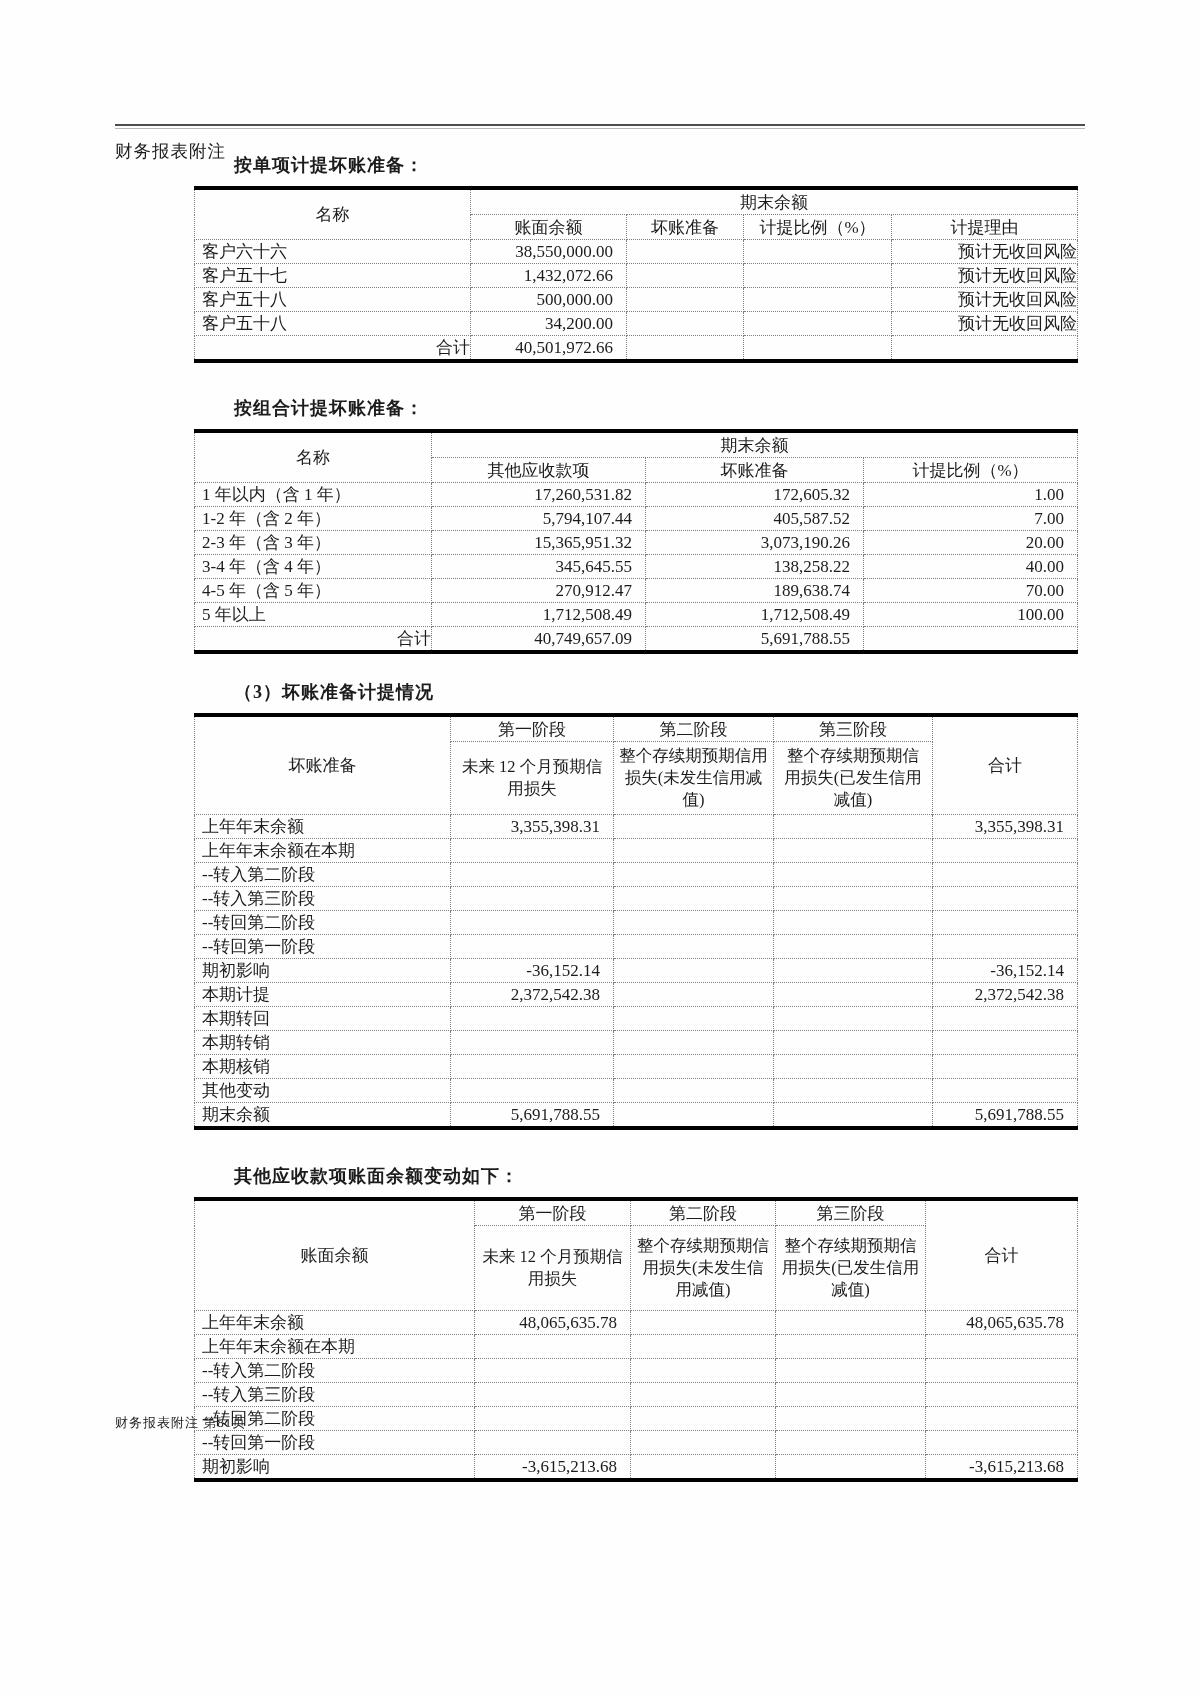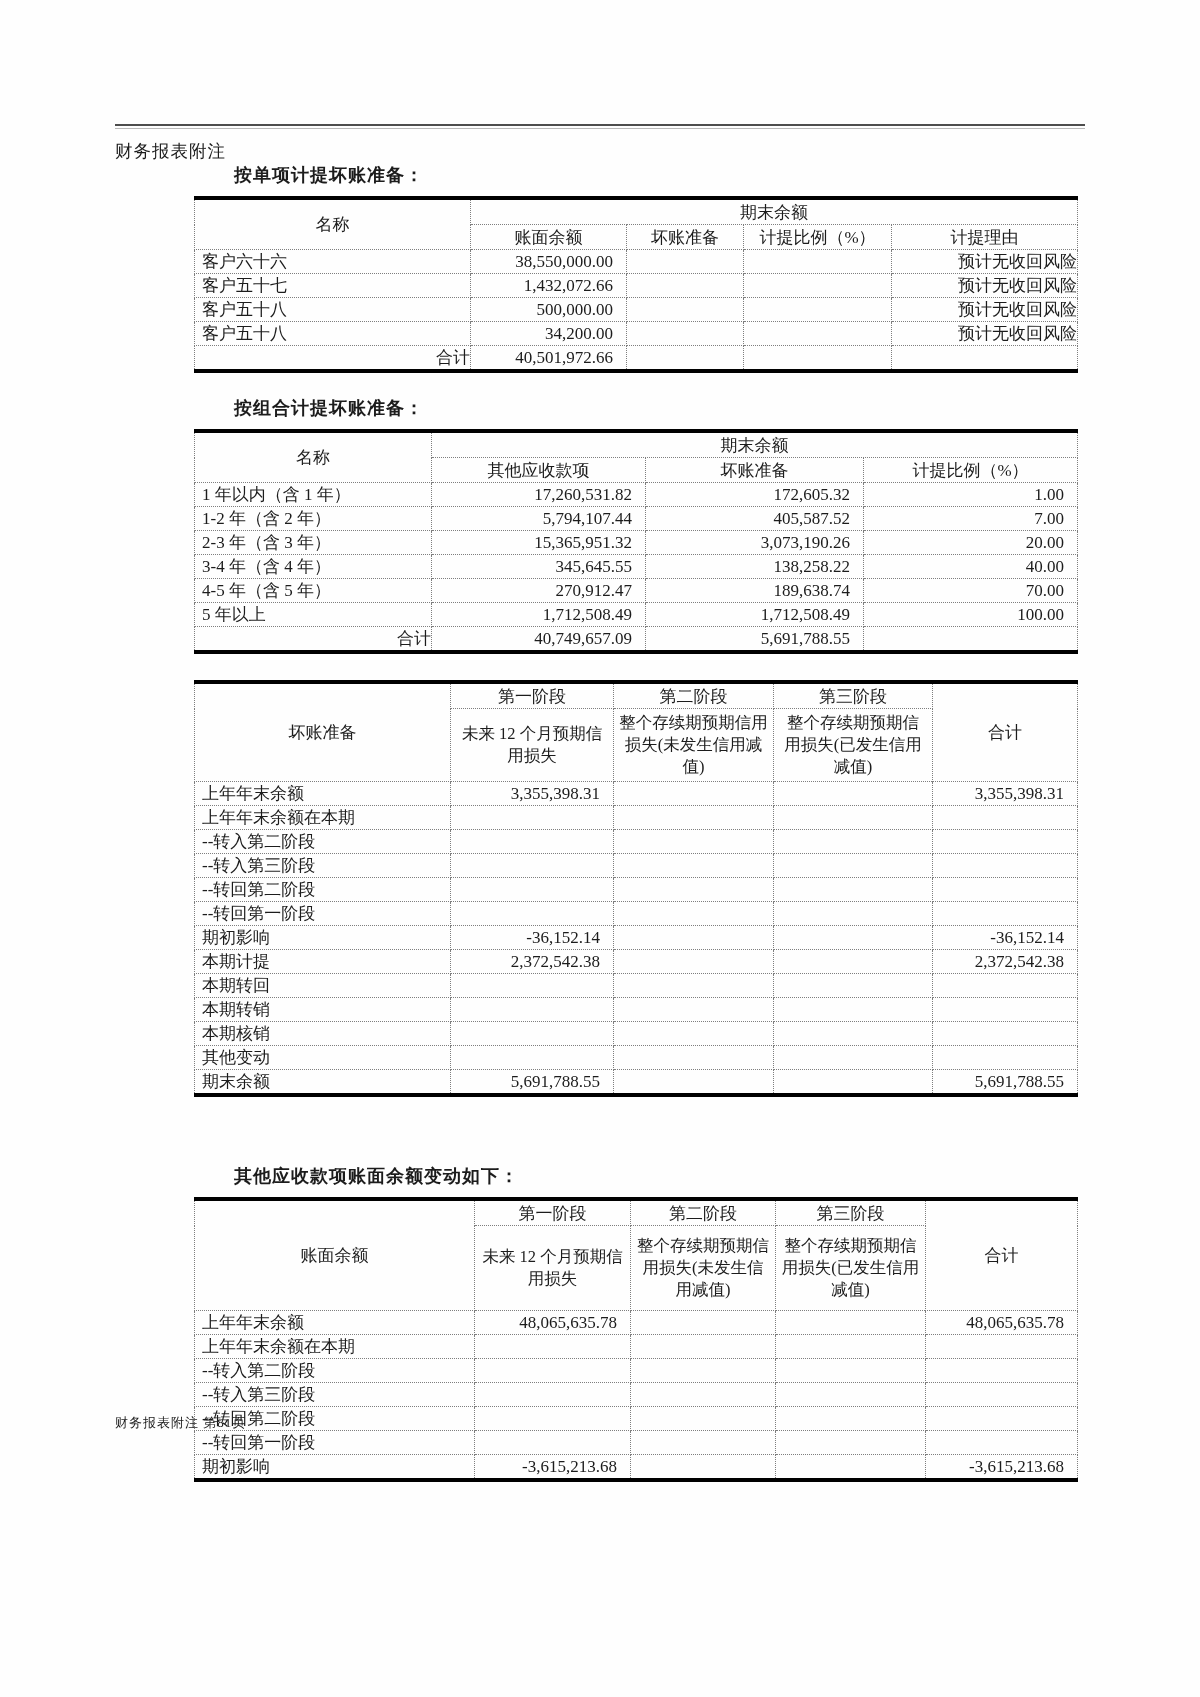--- a/index.html
+++ b/index.html
@@ -19,21 +19,21 @@
     vertical-align:middle;padding:0;font-weight:normal;color:#1c1c1c;
     overflow:hidden;word-break:break-all;}
   .tbl thead th{text-align:center;height:24px;}
   .tbl .desc-row th{height:auto;padding:3px 5px;line-height:22px;font-size:16.5px;}
   .t4 .desc-row th{padding:9px 4px;}
   .tbl td.left{text-align:left;padding-left:7px;}
   .tbl td.right{text-align:right;padding-right:13px;}
   .tbl td.center{text-align:right;}
   .doc-footer{position:absolute;left:115px;top:1414px;width:970px;
     text-align:left;font-size:13px;letter-spacing:1px;}
-  #sec1{top:163px;} #sec2{top:396px;} #sec3{top:680px;} #sec4{top:1144px;margin-top:20px;}
+  #sec1{top:153px;} #sec2{top:396px;} #sec3{top:680px;} #sec4{top:1144px;margin-top:20px;}
 </style>
 </head>
 <body>
 
 <div class="doc-title">财务报表附注</div>
 <div class="doc-rule"></div>
 
 <section class="sec" id="sec1">
   <div class="sec-title">按单项计提坏账准备：</div>
   <table class="tbl">
@@ -157,20 +157,21 @@
           <td class="center">合计</td>
           <td class="right">40,749,657.09</td>
           <td class="right">5,691,788.55</td>
           <td class="right"></td>
         </tr>
       </tbody>
   </table>
 </section>
 
 <section class="sec" id="sec3">
+  <div class="sec-title">（3）坏账准备计提情况</div>
   <table class="tbl t3">
     <colgroup>
         <col style="width:256px">
         <col style="width:163px">
         <col style="width:160px">
         <col style="width:159px">
         <col style="width:145px">
       </colgroup>
     <thead>
       <tr>

